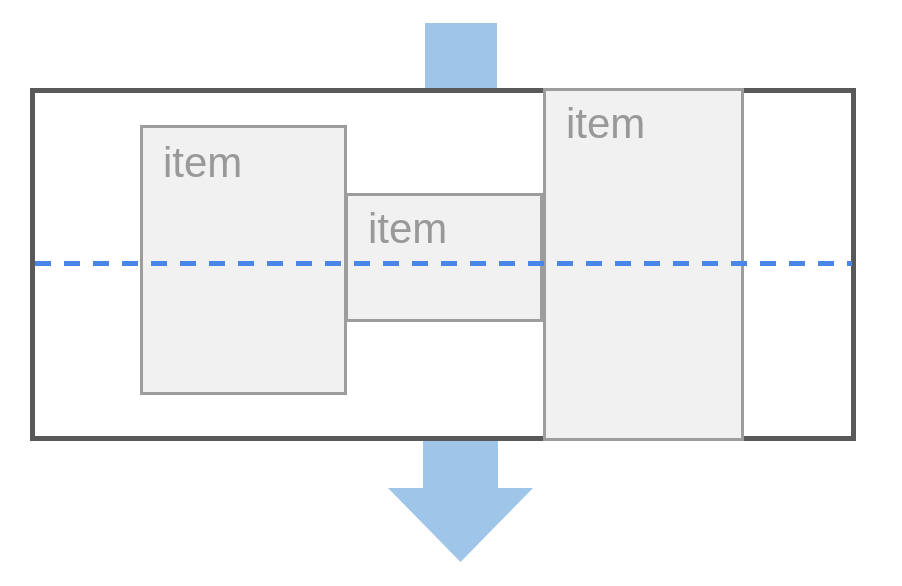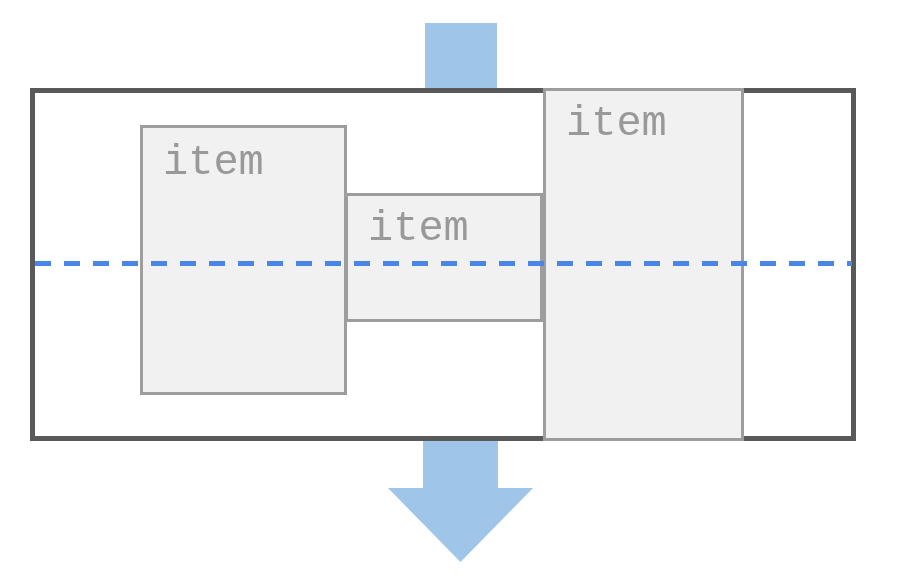--- a/index.html
+++ b/index.html
@@ -7,21 +7,20 @@
     padding: 0;
     background: #ffffff;
     font-family: "Liberation Sans", sans-serif;
   }
   .stage {
     position: relative;
     width: 902px;
     height: 586px;
     background: #ffffff;
     overflow: hidden;
-    font-family: Liberation Mono, monospace;
   }
   
   .arrow-top-shaft {
     position: absolute;
     left: 425px;
     top: 23px;
     width: 72px;
     height: 65px;
     background: #9fc5e8;
   }

